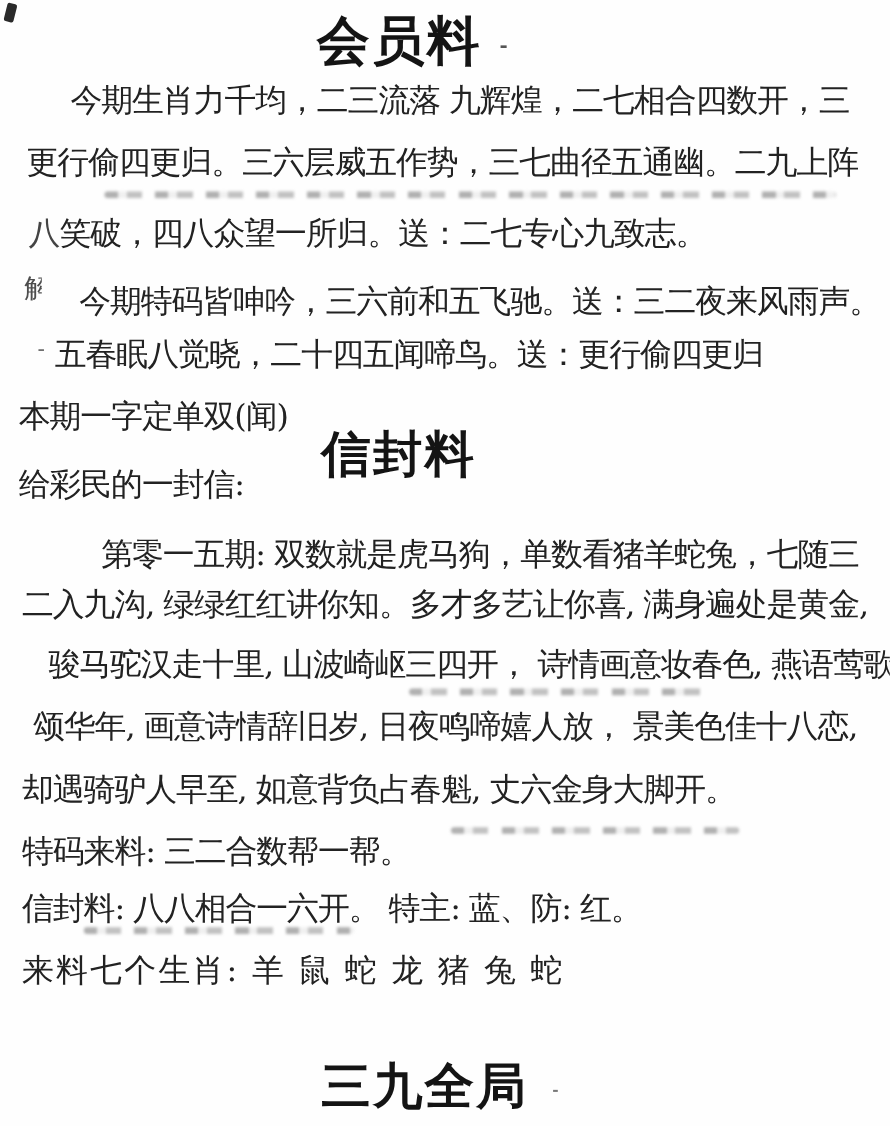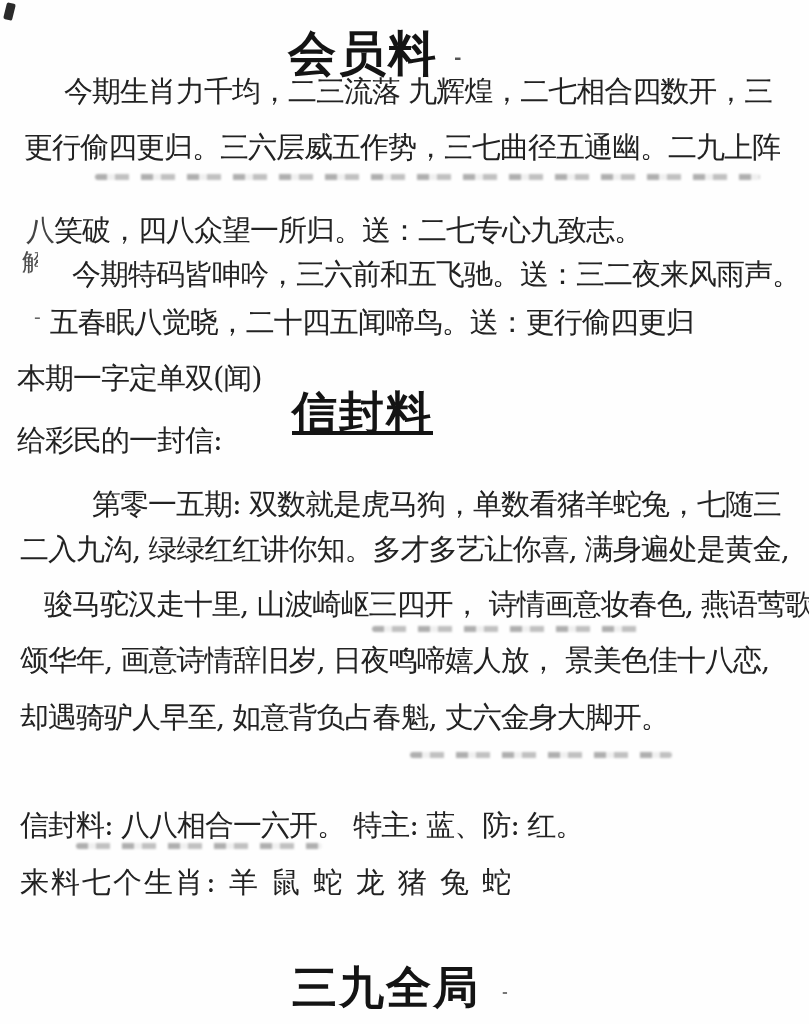--- a/index.html
+++ b/index.html
@@ -39,33 +39,33 @@
     letter-spacing: 0;
   }
   .footer-mark {
     font-size: 14px;
     color: #777;
     vertical-align: middle;
     margin-left: 22px;
     letter-spacing: 0;
   }
   
-  .t1   { top: 6px;   left: 288px; font-size: 48px; margin-top: 16px; }
+  .t1   { top: 6px;   left: 288px; font-size: 48px; }
   .ln1  { top: 72px;  left: 64px; }
   .ln2  { top: 128px; left: 24px; }
-  .ln3  { top: 193px; left: 26px; margin-top: 18px; }
+  .ln3  { top: 193px; left: 26px; }
   .ln4  { top: 246px; left: 22px; }
   .ln5  { top: 303px; left: 34px; }
   .ln6  { top: 359px; left: 17px; }
-  .t2   { top: 383px; left: 292px; text-decoration: underline; }
+  .t2   { top: 383px; left: 292px; }
   .ln7  { top: 421px; left: 17px; }
   .ln8  { top: 473px; left: 92px; margin-top: 12px; }
   .ln9  { top: 530px; left: 20px; }
   .ln10 { top: 585px; left: 8px; margin-left: 36px; }
-  .ln11 { top: 641px; left: 20px; }
+  .ln11 { top: 641px; left: 30px; }
   .ln12 { top: 698px; left: 20px; }
   .ln13 { top: 755px; left: 20px; }
   .ln14 { top: 806px; left: 20px; }
   .ln15 { top: 863px; left: 20px; letter-spacing: 2px; }
   .ln16 { top: 917px; left: 20px; }
   .t3   { top: 958px; left: 292px; }
 
   .prefix-mark {
     color: #444;
   }
@@ -148,20 +148,21 @@
   <div class="line ln10">骏马驼汉走十里, 山波崎岖三四开， 诗情画意妆春色, 燕语莺歌</div>
 
   <div class="smudge smudge2"></div>
 
   <div class="line ln11">颂华年, 画意诗情辞旧岁, 日夜鸣啼嬉人放， 景美色佳十八恋,</div>
 
   <div class="line ln12">却遇骑驴人早至, 如意背负占春魁, 丈六金身大脚开。</div>
 
   <div class="smudge smudge3"></div>
 
+  <div class="line ln13">特码来料: 三二合数帮一帮。</div>
 
   <div class="line ln14">信封料: 八八相合一六开。 特主: 蓝、防: 红。</div>
 
   <div class="smudge smudge4"></div>
 
   <div class="line ln15">来料七个生肖: 羊 鼠 蛇 龙 猪 兔 蛇</div>
 
 
   <div class="heading t3"><span>三九全局</span><span class="footer-mark">-</span></div>
 

